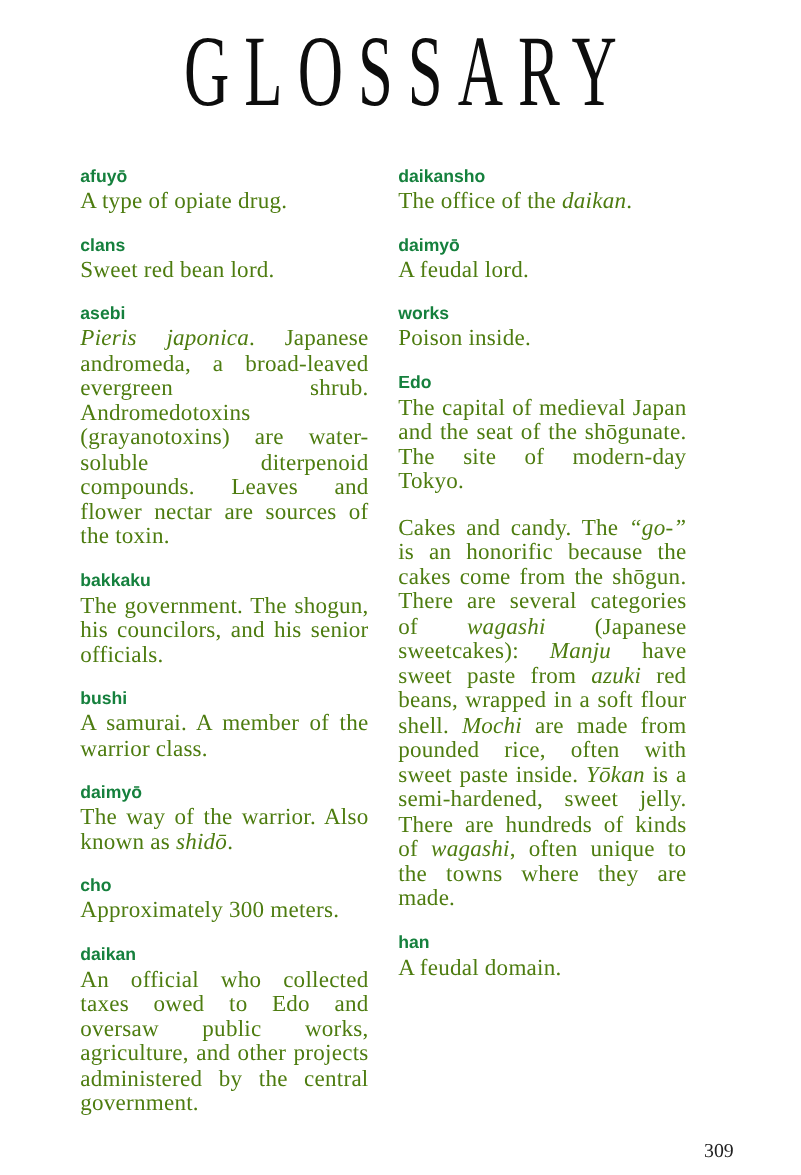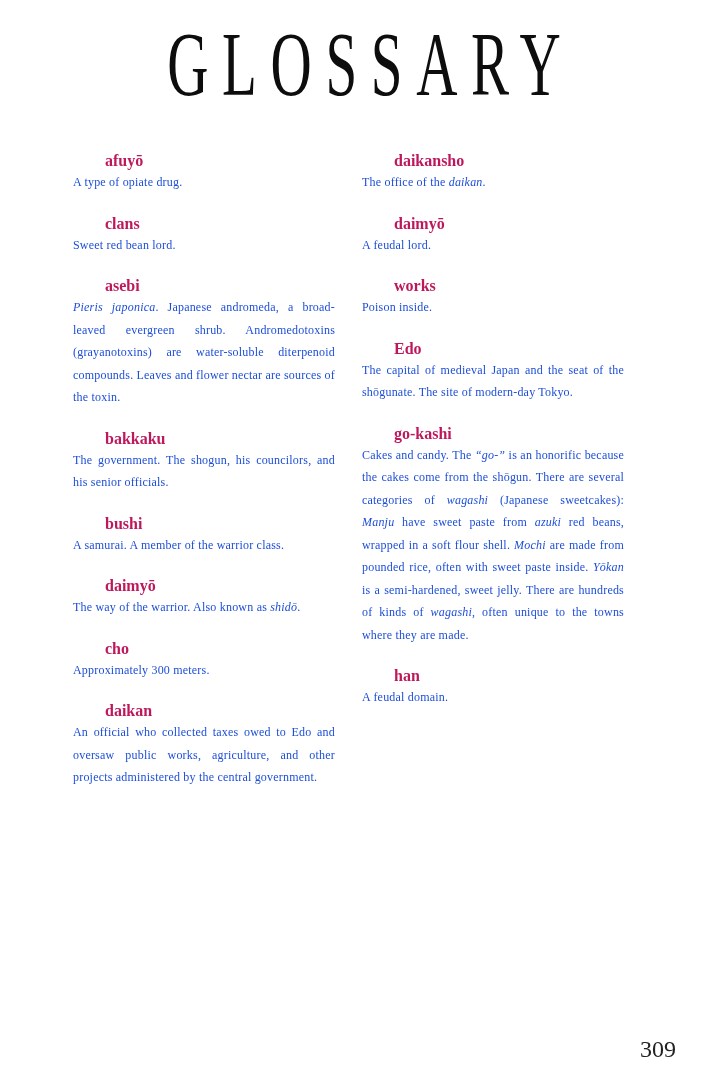--- a/index.html
+++ b/index.html
@@ -12,30 +12,30 @@
     font-family: "Liberation Serif", "DejaVu Serif", serif;
     font-size: 92px; line-height: 100px; letter-spacing: 22px;
     transform: scaleX(0.62); transform-origin: center top;
     font-weight: normal; color: #0d0d0d; padding-left: 22px; box-sizing: border-box;
   }
   .col { position: absolute; top: 150px; width: 262px; }
   .col.left { left: 73px; }
   .col.right { left: 362px; }
   .entry { margin: 0 0 19px 0; }
   .term {
-    font-family: Liberation Serif, serif; font-weight: bold;
-    font-size: 16px; line-height: 21px; color: #be185d; margin-left: 32px;
+    font-family: Liberation Sans, sans-serif; font-weight: bold;
+    font-size: 16px; line-height: 21px; color: #15803d;
   }
   .def {
-    font-size: 12px; line-height: 22.5px; color: #1d4ed8; text-align: justify;
+    font-size: 21px; line-height: 22.5px; color: #4d7c0f; text-align: justify;
     letter-spacing: 0.2px;
   }
   .def i { font-style: italic; }
   .pagenum {
-    position: absolute; left: 640px; top: 1036px; font-size: 24px; color: #222;
+    position: absolute; left: 640px; top: 1036px; font-size: 18px; color: #222;
   }
 </style>
 </head>
 <body>
 
 <div class="title">GLOSSARY</div>
 
 <div class="col left">
     <div class="entry">
       <div class="term">afuyō</div>
@@ -81,21 +81,20 @@
     </div>
     <div class="entry">
       <div class="term">works</div>
       <div class="def"><span>Poison inside.</span></div>
     </div>
     <div class="entry">
       <div class="term">Edo</div>
       <div class="def"><span>The capital of medieval Japan and the seat of the shōgunate. The site of modern-day Tokyo.</span></div>
     </div>
     <div class="entry">
-      <div class="term">go-kashi</div>
       <div class="def"><span>Cakes and candy. The </span><i>“go-”</i><span> is an honorific because the cakes come from the shōgun. There are several categories of </span><i>wagashi</i><span> (Japanese sweetcakes): </span><i>Manju</i><span> have sweet paste from </span><i>azuki</i><span> red beans, wrapped in a soft flour shell. </span><i>Mochi</i><span> are made from pounded rice, often with sweet paste inside. </span><i>Yōkan</i><span> is a semi-hardened, sweet jelly. There are hundreds of kinds of </span><i>wagashi</i><span>, often unique to the towns where they are made.</span></div>
     </div>
     <div class="entry">
       <div class="term">han</div>
       <div class="def"><span>A feudal domain.</span></div>
     </div>
   </div>
 
 <div class="pagenum">309</div>
 

